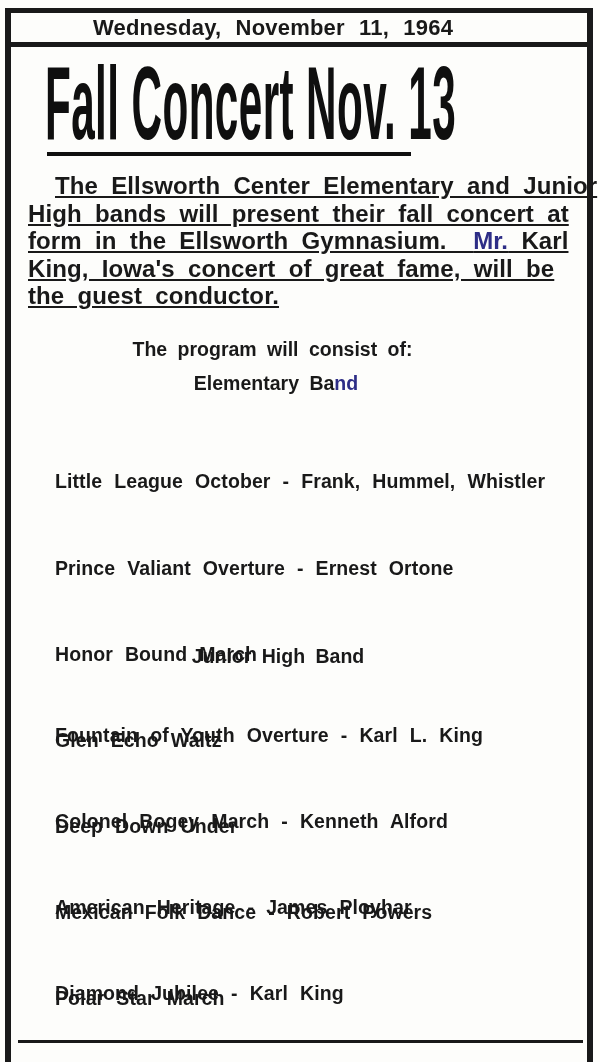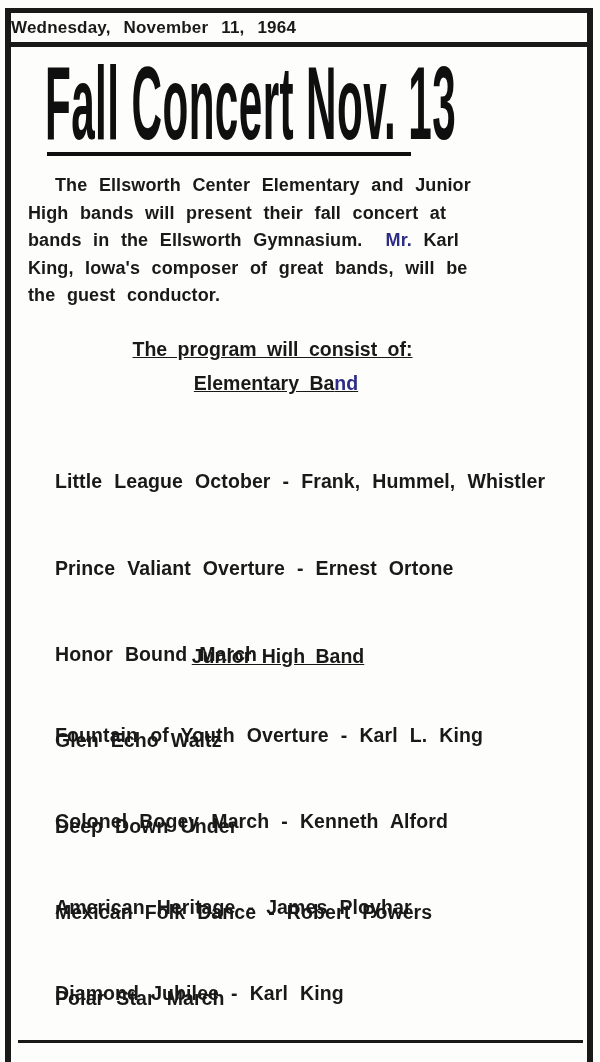--- a/index.html
+++ b/index.html
@@ -10,37 +10,37 @@
     font-weight:bold;
     color:var(--ink,#1a1a1a);
   }
   .rule { position:absolute; background:var(--ink,#141414); }
   .b-top    { left:5px;  top:8px;  width:582px; height:5px; }
   .b-left   { left:5px;  top:8px;  width:6px;  height:1054px; }
   .b-right  { left:587px;top:8px;  width:6px;  height:1054px; }
   .date-sep { left:5px;  top:42px; width:588px; height:5px; }
   .date-row {
     position:absolute; left:11px; top:14px; width:576px; height:27px;
-    line-height:27px; text-align:left; padding-right:52px; box-sizing:border-box;
-    font-size:17px; word-spacing:8px; letter-spacing:0.2px; white-space:pre;
+    line-height:27px; text-align:center; padding-right:52px; box-sizing:border-box;
+    font-size:22px; word-spacing:8px; letter-spacing:0.2px; white-space:pre;
   }
   .headline {
     position:absolute; left:45px; top:52px; font-size:103px; line-height:1;
     transform:scaleX(0.41); transform-origin:left top; white-space:nowrap;
     color:#0f0f0f; letter-spacing:1px;
   }
   .headline-underline { left:47px; top:152px; width:364px; height:4px; background:#0f0f0f; }
   .intro {
     position:absolute; left:28px; top:172px; width:560px;
-    font-size:18px; line-height:27.6px; word-spacing:6.5px; letter-spacing:0.1px;
+    font-size:24px; line-height:27.6px; word-spacing:6.5px; letter-spacing:0.1px;text-decoration:underline;
   }
   .intro .line { white-space:pre; }
   .intro .line.indent { text-indent:27px; }
   .tint { color:var(--tint,#2d2d86); }
-  .center-line { position:absolute; text-align:center; font-size:19.5px; word-spacing:5px; white-space:pre;text-decoration:underline; }
+  .center-line { position:absolute; text-align:center; font-size:19.5px; word-spacing:5px; white-space:pre; }
   .lead-in      { left:0; top:338px; width:545px; }
   .elem-heading { left:0; top:372px; width:552px; }
   .junior-heading { left:0; top:645px; width:500px;margin-left:28px; }
   .program {
     position:absolute; left:55px; font-size:19.5px; word-spacing:6.5px;
     letter-spacing:0.1px; white-space:pre;
   }
   .elem-list   { top:410px; line-height:28.7px; }
   .junior-list { top:664px; line-height:28.6px; }
   .bottom-rule { left:18px; top:1040px; width:565px; height:3px; }
@@ -56,22 +56,22 @@
 
   <div class="date-row">Wednesday, November 11, 1964</div>
   <div class="rule date-sep"></div>
 
   <div class="headline">Fall Concert Nov. 13</div>
   <div class="rule headline-underline"></div>
 
   <div class="intro">
     <div class="line indent">The Ellsworth Center Elementary and Junior</div>
     <div class="line">High bands will present their fall concert at</div>
-    <div class="line"><span>bands in the Ellsworth Gymnasium.  </span><span class="tint">Mr.</span><span> Karl</span></div>
-    <div class="line">King, Iowa's composer of great bands, will be</div>
+    <div class="line"><span>form in the Ellsworth Gymnasium.  </span><span class="tint">Mr.</span><span> Karl</span></div>
+    <div class="line">King, Iowa's concert of great fame, will be</div>
     <div class="line">the guest conductor.</div>
   </div>
 
   <div class="center-line lead-in">The program will consist of:</div>
 
   <div class="center-line elem-heading"><span>Elementary Ba</span><span class="tint">nd</span></div>
 
   <div class="program elem-list">
     <div>Little League October - Frank, Hummel, Whistler</div>
     <div>Prince Valiant Overture - Ernest Ortone</div>

